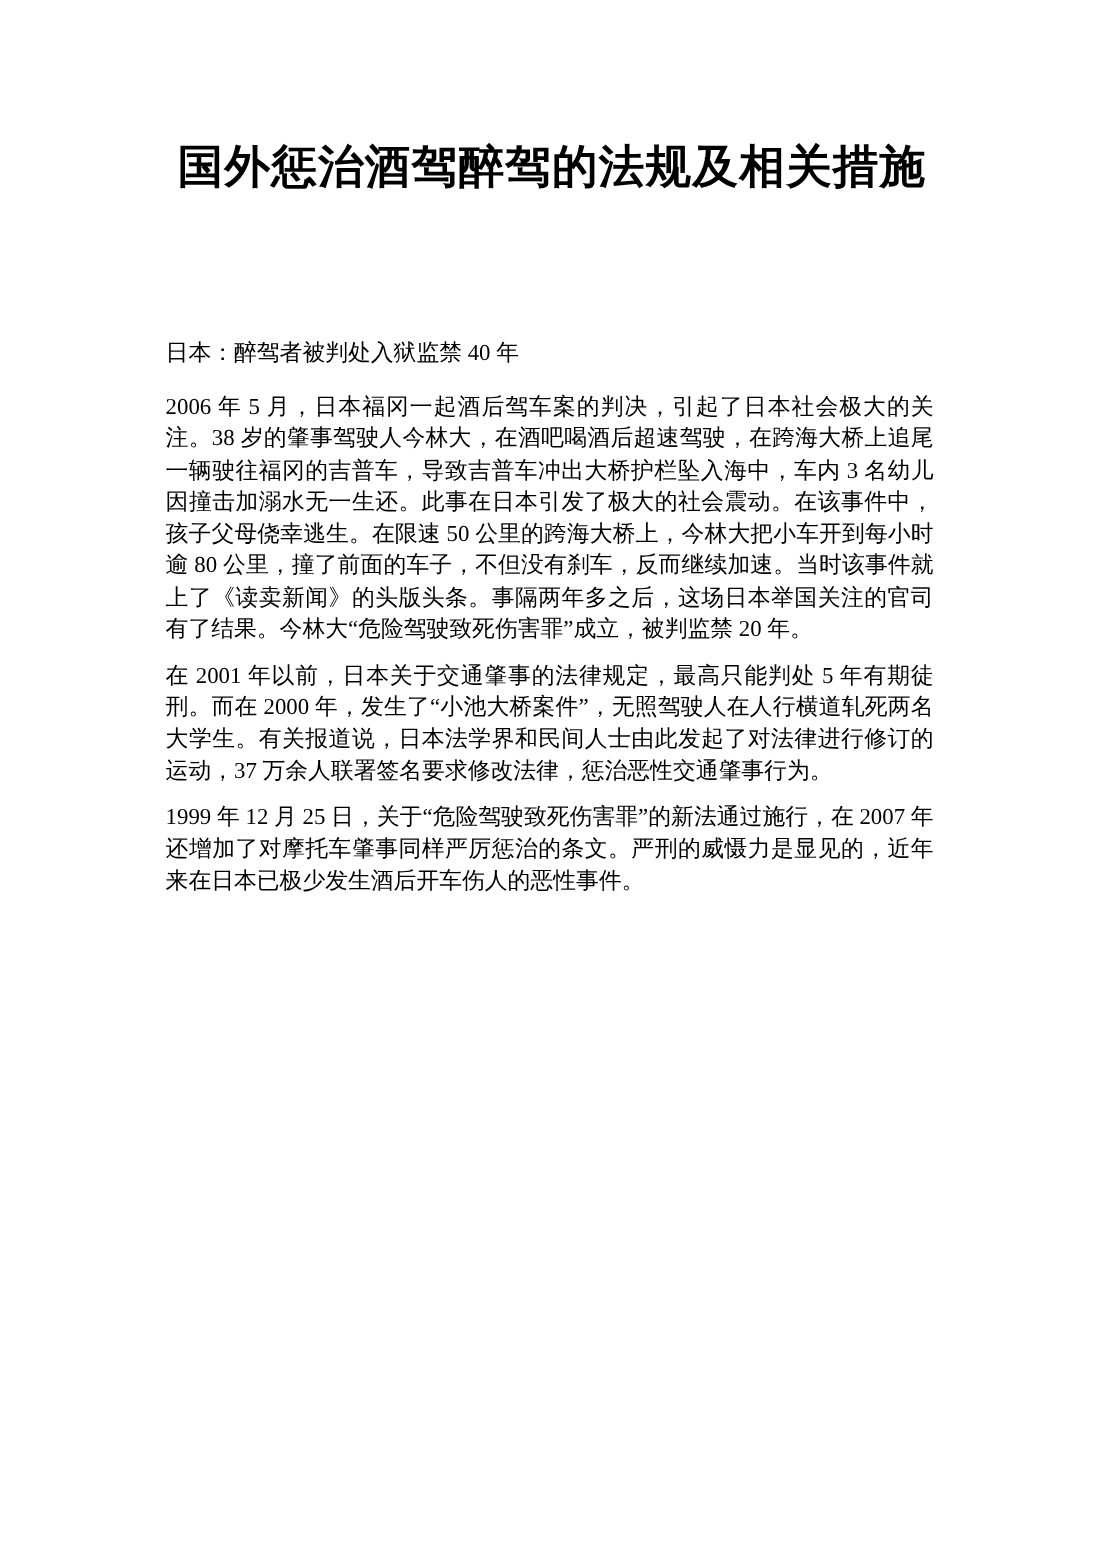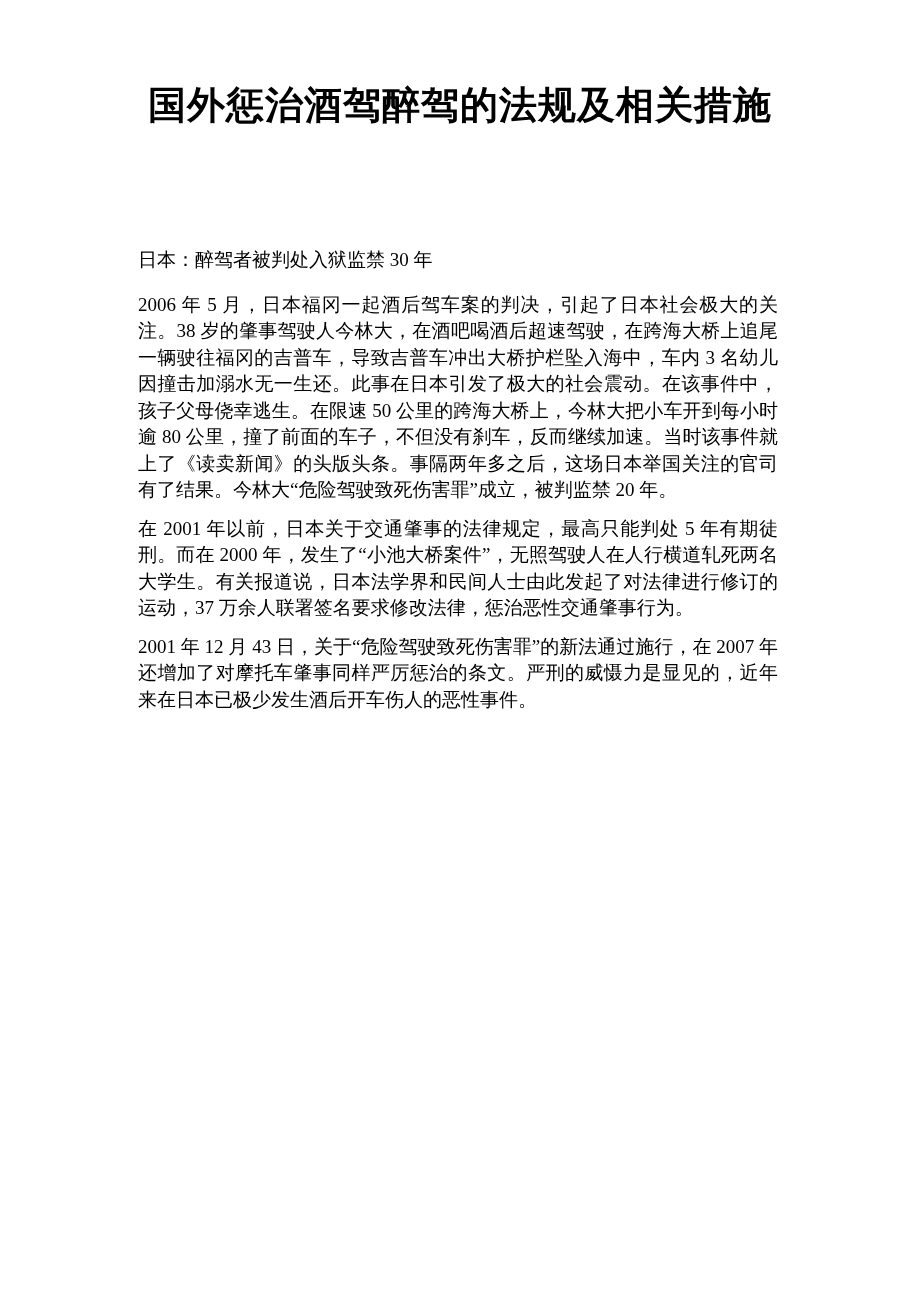--- a/index.html
+++ b/index.html
@@ -15,21 +15,21 @@
   .page {
     position: relative;
     width: 920px;
     height: 1302px;
     background: #ffffff;
     color: #000000;
     font-family: "Liberation Serif", "DejaVu Serif", serif;
   }
   .doc-title {
     margin: 0;
-    padding-top: 81px;
+    padding-top: 116px;
     text-align: center;
     font-size: 38px;
     line-height: 48px;
     font-weight: bold;
     letter-spacing: 1px;
     color: #000000;
   }
   .doc-body {
     width: 640px;
     margin: 118px 0 0 138px;
@@ -46,18 +46,18 @@
     margin-bottom: 18px;
     text-align: left;
   }
 </style>
 </head>
 <body>
 
 <div class="page">
   <h1 class="doc-title">国外惩治酒驾醉驾的法规及相关措施</h1>
   <div class="doc-body">
-    <p class="section-heading">日本：醉驾者被判处入狱监禁 30 年</p>
+    <p class="section-heading">日本：醉驾者被判处入狱监禁 40 年</p>
     <p>2006 年 5 月，日本福冈一起酒后驾车案的判决，引起了日本社会极大的关注。38 岁的肇事驾驶人今林大，在酒吧喝酒后超速驾驶，在跨海大桥上追尾一辆驶往福冈的吉普车，导致吉普车冲出大桥护栏坠入海中，车内 3 名幼儿因撞击加溺水无一生还。此事在日本引发了极大的社会震动。在该事件中，孩子父母侥幸逃生。在限速 50 公里的跨海大桥上，今林大把小车开到每小时逾 80 公里，撞了前面的车子，不但没有刹车，反而继续加速。当时该事件就上了《读卖新闻》的头版头条。事隔两年多之后，这场日本举国关注的官司有了结果。今林大“危险驾驶致死伤害罪”成立，被判监禁 20 年。</p>
     <p>在 2001 年以前，日本关于交通肇事的法律规定，最高只能判处 5 年有期徒刑。而在 2000 年，发生了“小池大桥案件”，无照驾驶人在人行横道轧死两名大学生。有关报道说，日本法学界和民间人士由此发起了对法律进行修订的运动，37 万余人联署签名要求修改法律，惩治恶性交通肇事行为。</p>
-    <p>2001 年 12 月 43 日，关于“危险驾驶致死伤害罪”的新法通过施行，在 2007 年还增加了对摩托车肇事同样严厉惩治的条文。严刑的威慑力是显见的，近年来在日本已极少发生酒后开车伤人的恶性事件。</p>
+    <p>1999 年 12 月 25 日，关于“危险驾驶致死伤害罪”的新法通过施行，在 2007 年还增加了对摩托车肇事同样严厉惩治的条文。严刑的威慑力是显见的，近年来在日本已极少发生酒后开车伤人的恶性事件。</p>
   </div>
 </div>
 
 </body></html>

